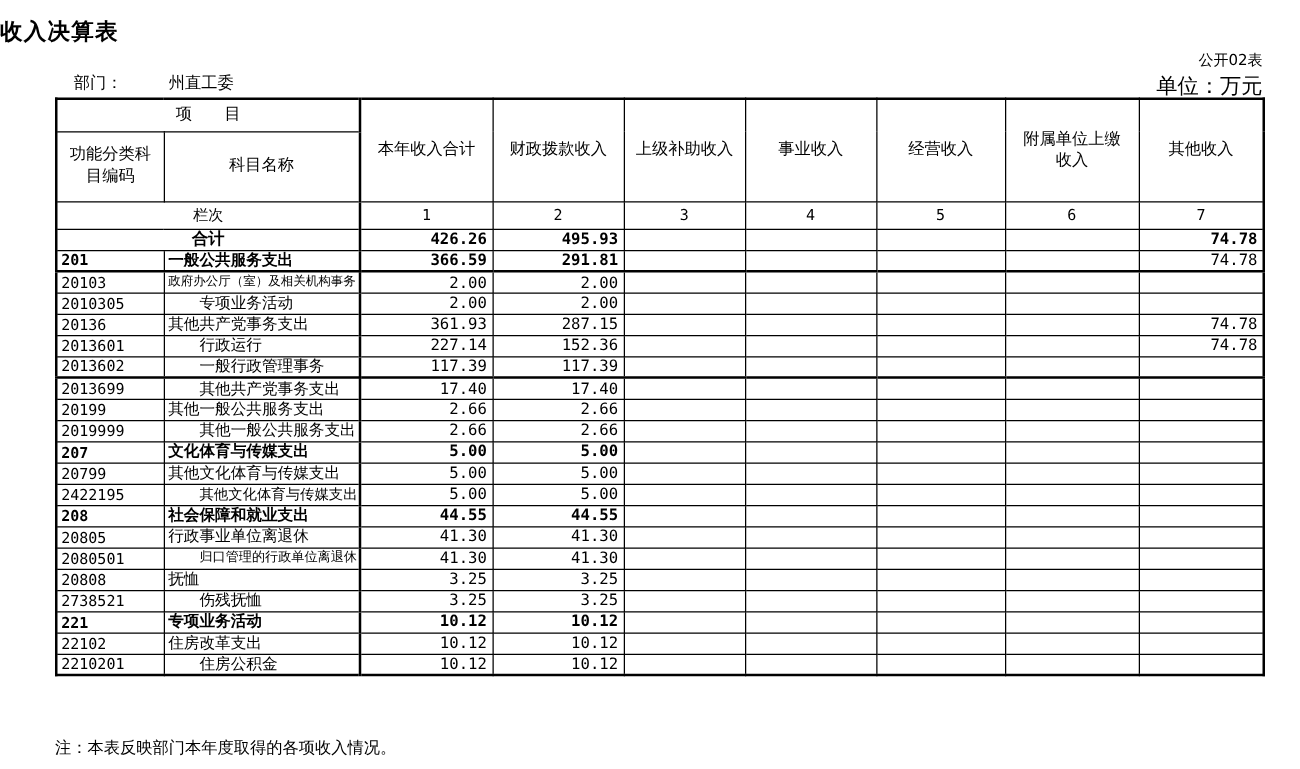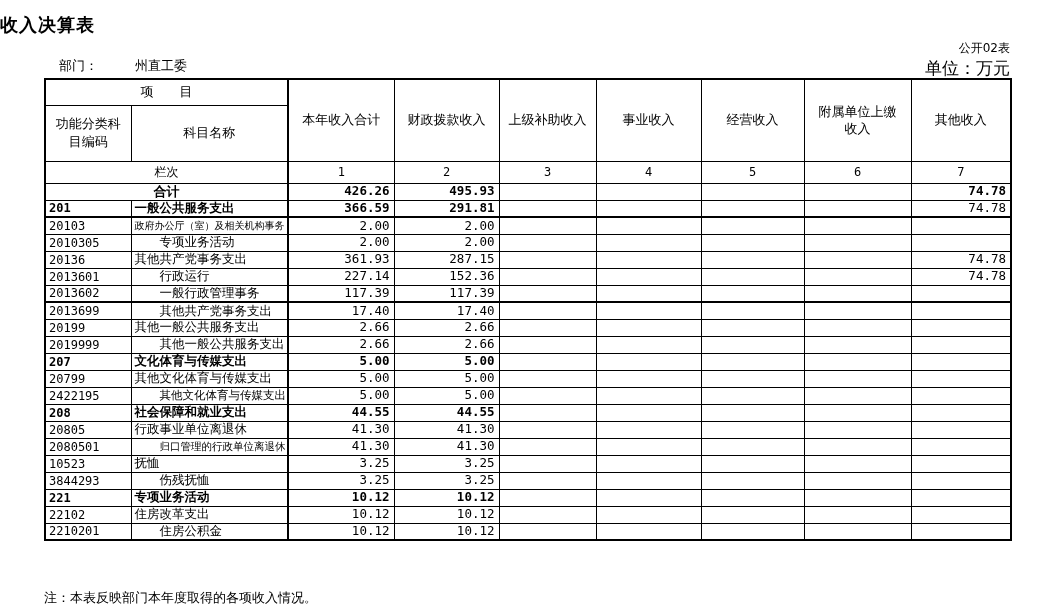--- a/index.html
+++ b/index.html
@@ -264,32 +264,32 @@
         <td class="name-cell after-name indent fs10">归口管理的行政单位离退休</td>
         <td class="value-cell">41.30</td>
         <td class="value-cell">41.30</td>
         <td class="value-cell"></td>
         <td class="value-cell"></td>
         <td class="value-cell"></td>
         <td class="value-cell"></td>
         <td class="value-cell"></td>
       </tr>
       <tr>
-        <td class="code-cell">10523</td>
+        <td class="code-cell">20808</td>
         <td class="name-cell after-name">抚恤</td>
         <td class="value-cell">3.25</td>
         <td class="value-cell">3.25</td>
         <td class="value-cell"></td>
         <td class="value-cell"></td>
         <td class="value-cell"></td>
         <td class="value-cell"></td>
         <td class="value-cell"></td>
       </tr>
       <tr>
-        <td class="code-cell">3844293</td>
+        <td class="code-cell">2738521</td>
         <td class="name-cell after-name indent">伤残抚恤</td>
         <td class="value-cell">3.25</td>
         <td class="value-cell">3.25</td>
         <td class="value-cell"></td>
         <td class="value-cell"></td>
         <td class="value-cell"></td>
         <td class="value-cell"></td>
         <td class="value-cell"></td>
       </tr>
       <tr class="bold-row">

